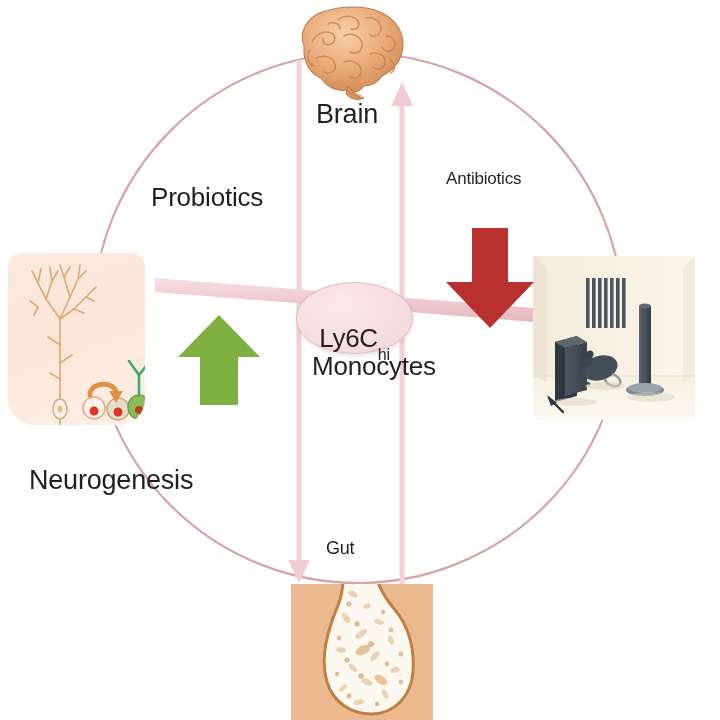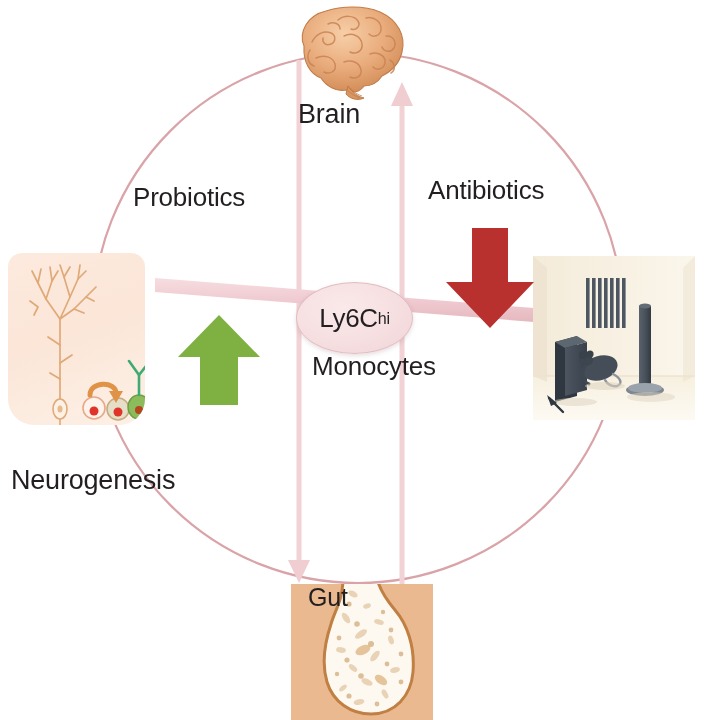--- a/index.html
+++ b/index.html
@@ -20,48 +20,49 @@
   .abs { position: absolute; }
 
   
   .label {
     position: absolute;
     color: #231f20;
     font-family: "Liberation Sans", sans-serif;
     font-weight: 400;
     white-space: nowrap;
     letter-spacing: -0.2px;
+    padding-left: 18px;
   }
   .label-brain      { left: 298px; top: 99px;  font-size: 27px; }
-  .label-gut        { left: 308px; top: 538px; font-size: 25px; margin-top: 45px; }
+  .label-gut        { left: 308px; top: 538px; font-size: 18px; }
   .label-neuro      { left: 11px;  top: 434px; font-size: 27px; margin-top: 31px; }
   .label-behavior   { left: 551px; top: 434px; font-size: 27px; }
   .label-probiotics { left: 133px; top: 182px; font-size: 26px; }
   .label-exercise   { left: 133px; top: 217px; font-size: 26px; }
-  .label-antibiotics{ left: 428px; top: 175px; font-size: 26px; }
-  .label-monocytes  { left: 294px; top: 351px; font-size: 26px; margin-left: 18px; }
+  .label-antibiotics{ left: 428px; top: 169px; font-size: 17px; }
+  .label-monocytes  { left: 294px; top: 351px; font-size: 26px; }
 
   
   .ellipse-wrap {
     left: 296px; top: 282px;
     width: 117px; height: 72px;
   }
   .ellipse-shape {
     position: absolute;
     inset: 0;
     border-radius: 50%;
     background: radial-gradient(ellipse at 40% 35%, #fae9ea 0%, #f6dfe1 55%, #f0d3d6 100%);
     border: 1.5px solid #e2bcc2;
     box-shadow: 0 2px 4px rgba(120,80,85,0.18);
   }
   .ellipse-text {
     position: absolute;
     inset: 0;
     display: flex;
-    align-items: center;
+    align-items: flex-end;
     justify-content: center;
     font-size: 26px;
     color: #231f20;
     letter-spacing: -0.3px;
   }
   .ellipse-text sup {
     font-size: 0.62em;
     vertical-align: super;
     line-height: 0;
   }

